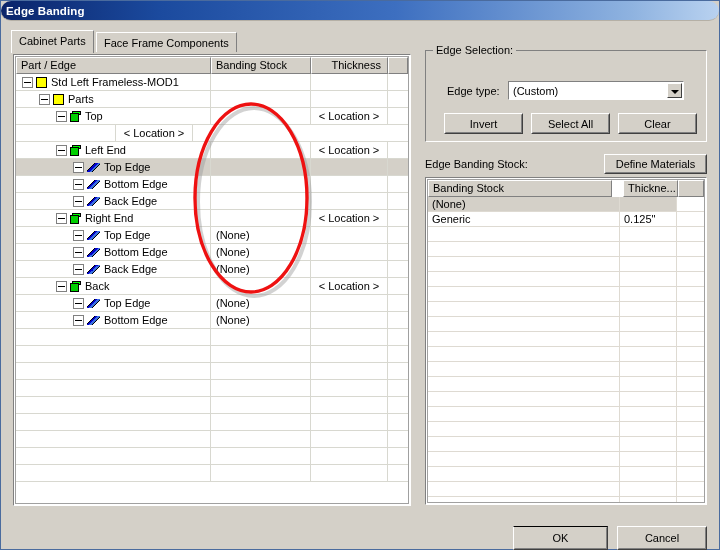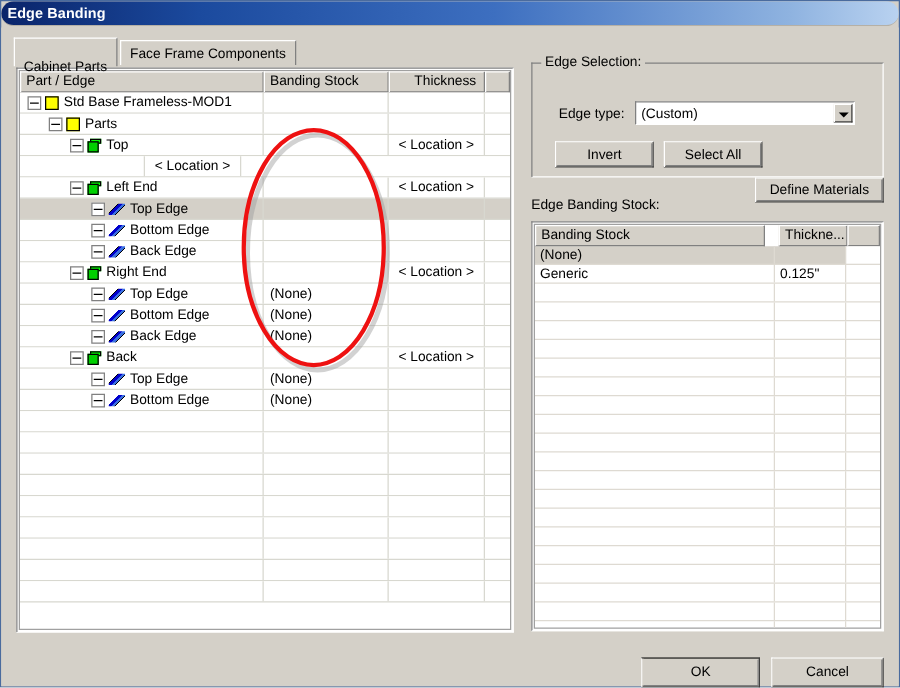--- a/index.html
+++ b/index.html
@@ -69,21 +69,21 @@
     white-space: nowrap;
   }
   .tab.active {
     top: -2px;
     height: 23px;
     z-index: 5;
     background: #d4d0c8;
     border-top: 1px solid #ffffff;
     border-left: 1px solid #ffffff;
     border-right: 1px solid #808080;
-    padding-top: 15px;
+    padding-top: 2px;
   }
 
   
   #grid-panel {
     position: absolute;
     left: 12px; top: 32px;
     width: 398px; height: 452px;
     background: #ffffff;
     border: 1px solid;
     border-color: #808080 #ffffff #ffffff #808080;
@@ -265,21 +265,21 @@
   }
   .btn .inner {
     position: absolute; left: 0; top: 0; right: 0; bottom: 0;
     border: 1px solid;
     border-color: #d4d0c8 #808080 #808080 #d4d0c8;
     display: flex; align-items: center; justify-content: center;
   }
   #btn-invert { left: 443px; top: 91px; width: 79px; height: 21px; }
   #btn-selectall { left: 530px; top: 91px; width: 79px; height: 21px; }
   #btn-clear { left: 617px; top: 91px; width: 79px; height: 21px; }
-  #btn-define { left: 603px; top: 120px; width: 103px; height: 20px; }
+  #btn-define { left: 603px; top: 132px; width: 103px; height: 20px; }
   #btn-ok { left: 512px; top: 504px; width: 95px; height: 24px; }
   #btn-cancel { left: 616px; top: 504px; width: 90px; height: 24px; }
   #btn-ok .inner { border-color: #d4d0c8 #808080 #808080 #d4d0c8; }
   #btn-ok { border-color: #000000 #404040 #404040 #ffffff; }
 
   #stock-label {
     position: absolute; left: 424px; top: 136px;
     font-size: 11px; color: #000;
   }
 
@@ -361,21 +361,21 @@
           <div class="hcell c2">Banding Stock</div>
           <div class="hcell c3">Thickness</div>
           <div class="hcell c4"></div>
         </div>
         <div id="gridbody">
             <div class="grow">
               <div class="gcell c1">
                 <div class="treeitem" style="padding-left: 6px;">
                   <span class="expander"></span>
                   <span class="ico yellow"></span>
-                  <span class="lbl">Std Base Frameless-MOD1</span>
+                  <span class="lbl">Std Left Frameless-MOD1</span>
                 </div>
               </div>
               <div class="gcell c2"></div>
               <div class="gcell c3"></div>
               <div class="gcell c4"></div>
             </div>
             <div class="grow">
               <div class="gcell c1">
                 <div class="treeitem" style="padding-left: 23px;">
                   <span class="expander"></span>
@@ -629,20 +629,23 @@
     <div id="edge-type-combo">
       <span class="cval">(Custom)</span>
       <span class="cbtn"></span>
     </div>
 
     <div class="btn" id="btn-selectall">
       <span class="inner">Select All</span>
     </div>
     <div class="btn" id="btn-invert">
       <span class="inner">Invert</span>
+    </div>
+    <div class="btn" id="btn-clear">
+      <span class="inner">Clear</span>
     </div>
 
     <div id="stock-label">Edge Banding Stock:</div>
     <div class="btn" id="btn-define">
       <span class="inner">Define Materials</span>
     </div>
 
     <div id="stock-panel">
       <div id="stock-inner">
         <div class="shead">

